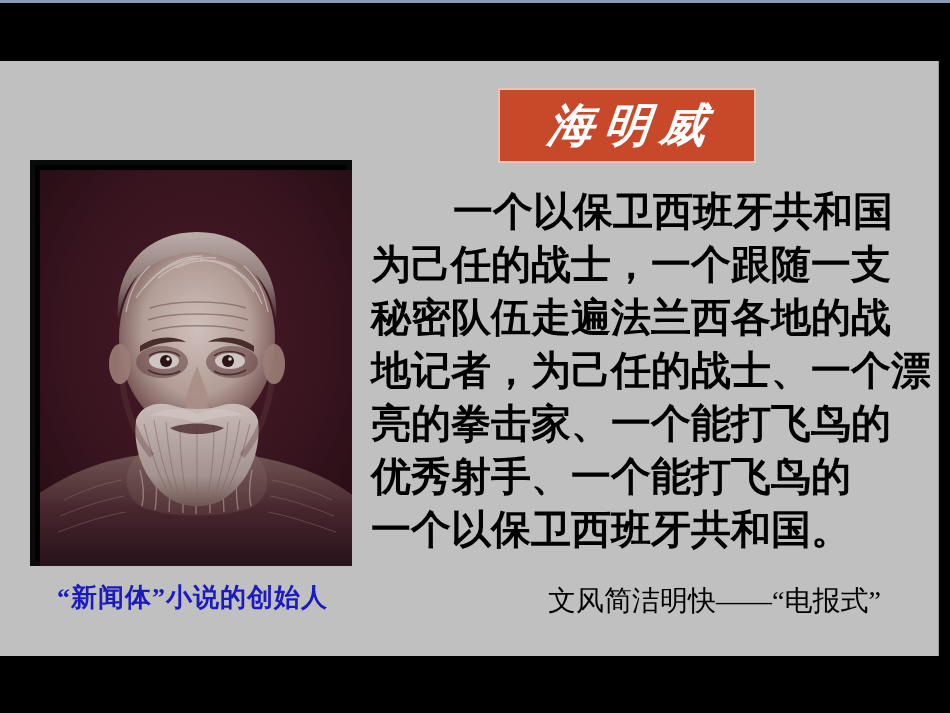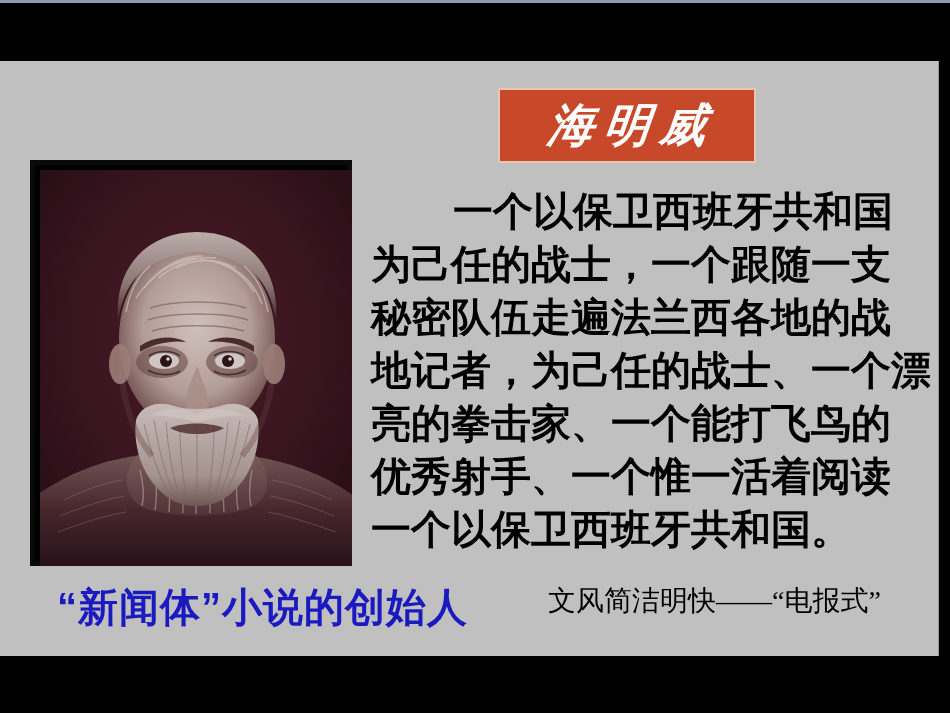--- a/index.html
+++ b/index.html
@@ -134,22 +134,22 @@
     padding-left: 82px;
     margin-top: 17px;
   }
 
   
   #caption-left {
     position: absolute;
     left: 57px;
     top: 519px;        
     color: #1a1ac0;
-    font-family: Liberation Sans, sans-serif;
-    font-size: 40px;
+    font-family: Liberation Serif, serif;
+    font-size: 26px;
     font-weight: bold;
     white-space: nowrap;
     letter-spacing: 1px;
   }
   #caption-right {
     position: absolute;
     left: 548px;
     top: 521px;
     color: #000000;
     font-family: "Liberation Serif", "DejaVu Serif", serif;
@@ -313,21 +313,21 @@
     <div id="title-plaque">
       <span class="t">海明威</span>
     </div>
 
     <div id="body-text">
       <div class="line indent">一个以保卫西班牙共和国</div>
       <div class="line">为己任的战士，一个跟随一支</div>
       <div class="line">秘密队伍走遍法兰西各地的战</div>
       <div class="line">地记者，为己任的战士、一个漂</div>
       <div class="line">亮的拳击家、一个能打飞鸟的</div>
-      <div class="line">优秀射手、一个惟一活着阅读</div>
+      <div class="line">优秀射手、一个能打飞鸟的</div>
       <div class="line">一个以保卫西班牙共和国。</div>
     </div>
 
     <div id="caption-left">“新闻体”小说的创始人</div>
     <div id="caption-right">文风简洁明快——“电报式”</div>
 
   </div>
 
   <div id="slide-edge"></div>
   <div id="bottom-bar"></div>

